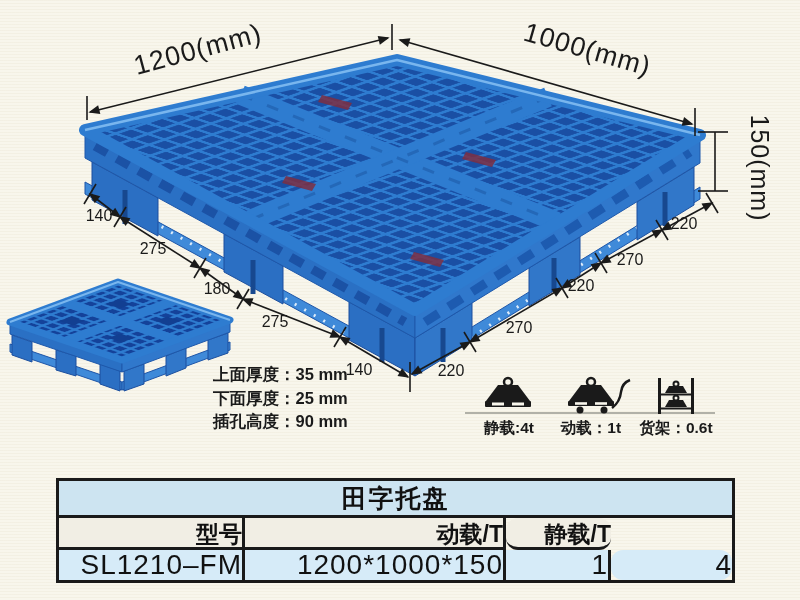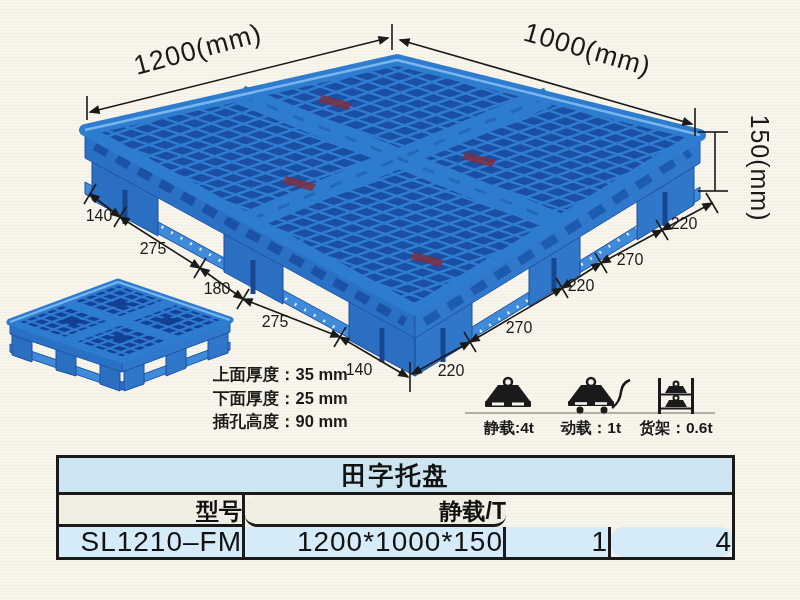--- a/index.html
+++ b/index.html
@@ -19,21 +19,21 @@
   .dimbig{font-size:27px;letter-spacing:1px;}
   .dimv{font-size:25px;letter-spacing:1px;}
   .dimnum{font-size:16px;text-anchor:middle;}
   .note{font-size:16.5px;font-weight:600;}
   .cap{font-size:15.5px;font-weight:700;text-anchor:middle;}
   .dim{stroke:#1a1a1a;stroke-width:1.6;}
   .tick{stroke:#1a1a1a;stroke-width:1.6;}
 
   
   .spec-table{
-    position:absolute;left:56px;top:455px;width:679px;
+    position:absolute;left:56px;top:478px;width:679px;
     border:3px solid #1a1a1a;box-sizing:border-box;
     color:#111;
   }
   .spec-table .tt{
     height:34px;line-height:34px;background:#cde4f1;
     border-bottom:3px solid #1a1a1a;
     text-align:center;font-size:25px;font-weight:700;letter-spacing:2px;
   }
   .trow{display:grid;grid-template-columns:186px 261px 105px auto;}
   .trow .tc{box-sizing:border-box;text-align:right;border-right:3px solid #1a1a1a;}
@@ -240,20 +240,21 @@
     <text class="cap" x="509" y="433">静载:4t</text>
     <text class="cap" x="591" y="433">动载：1t</text>
     <text class="cap" x="676" y="433">货架：0.6t</text>
   </g>
 </svg>
 
 <div class="spec-table">
   <div class="tt">田字托盘</div>
   <div class="trow th-row">
     <div class="tc">型号</div>
+    <div class="tc">动载/T</div>
     <div class="tc">静载/T</div>
   </div>
   <div class="trow td-row">
     <div class="tc">SL1210–FM</div>
     <div class="tc">1200*1000*150</div>
     <div class="tc">1</div>
     <div class="tc">4</div>
   </div>
 </div>
 

